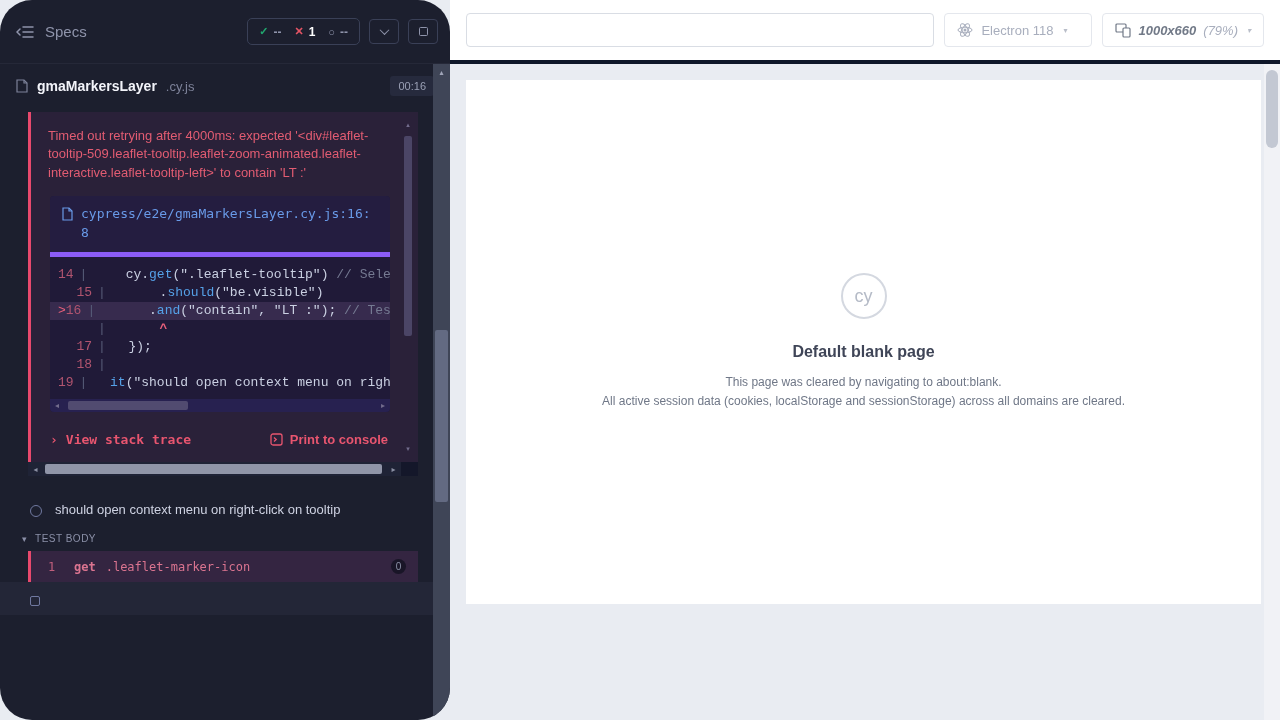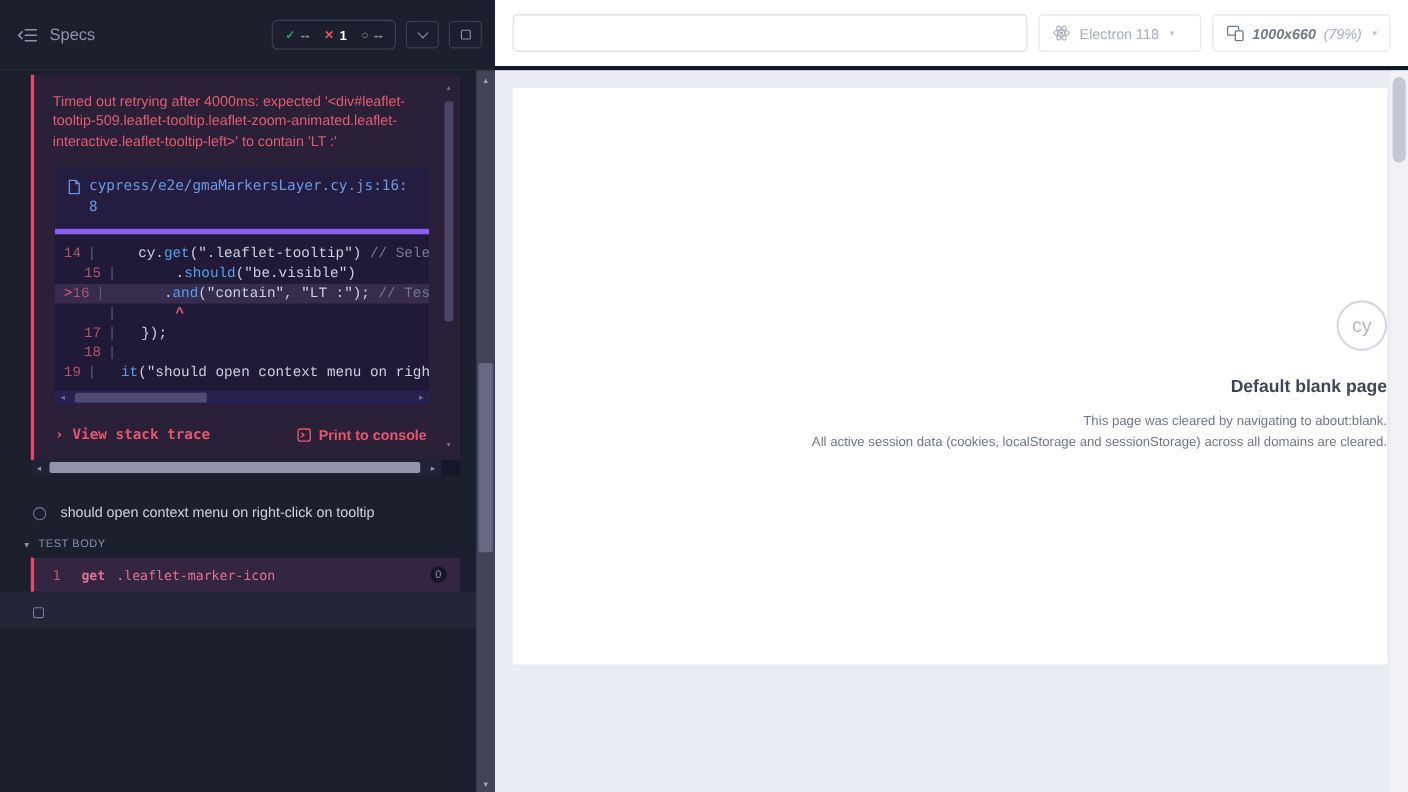--- a/index.html
+++ b/index.html
@@ -1,21 +1,21 @@
 <!DOCTYPE html>
 <html><head>
 <meta charset="utf-8">
 <style>
   * { margin:0; padding:0; box-sizing:border-box; }
   html,body { width:1280px; height:720px; overflow:hidden; }
   body { font-family:"Liberation Sans", sans-serif; background:#e9ecf2; }
   .app { position:relative; width:1280px; height:720px; }
 
   
-  .sidebar { position:absolute; left:0; top:0; width:450px; height:720px; background:#1c1f2e; color:#ced2e2; overflow:hidden; }
+  .sidebar { position:absolute; left:0; top:0; width:450px; height:720px; background:#1c1f2e; color:#ced2e2; overflow:hidden;border-radius:32px; }
   .topbar { height:64px; display:flex; align-items:center; gap:9px; padding:0 12px 0 16px; border-bottom:1px solid #252838; }
   .specs-menu-icon { color:#8f94ab; display:flex; }
   .specs-title { color:#8f94ab; font-size:15px; margin-left:2px; }
   .stats { margin-left:auto; display:flex; align-items:center; gap:13px; border:1px solid #3a4057; border-radius:5px; padding:5px 11px; font-size:12px; height:27px; }
   .stat { display:flex; align-items:center; gap:5px; }
   .stat .glyph { font-size:11px; font-weight:bold; }
   .stat.passed .glyph { color:#21a66e; }
   .stat.failed .glyph { color:#e45464; }
   .stat.pending .glyph { color:#8f94ab; font-weight:normal; }
   .stat .val { color:#8f94ab; font-weight:bold; }
@@ -93,21 +93,21 @@
   .main { position:absolute; left:450px; top:0; right:0; bottom:0; }
   .header { height:64px; background:#ffffff; border-bottom:4px solid #0f172a; display:flex; align-items:center; gap:10px; padding:0 16px; }
   .url-input { flex:1; height:34px; border:1px solid #d9dde4; border-radius:4px; padding:0 12px; font-size:13px; color:#454b5c; background:#fff; outline:none; font-family:"Liberation Sans", sans-serif; }
   .browser-select { height:34px; border:1px solid #e4e7ed; border-radius:4px; background:#fff; display:flex; align-items:center; gap:8px; padding:0 12px; color:#a8aebd; font-size:13px; min-width:148px; cursor:pointer; }
   .viewport-box { height:34px; border:1px solid #e4e7ed; border-radius:4px; background:#fff; display:flex; align-items:center; gap:7px; padding:0 12px; font-size:13px; cursor:pointer;font-style:italic; }
   .vp-size { color:#717987; font-weight:bold; }
   .vp-scale { color:#a8aebd; }
   .hdr-chev { color:#b9bec9; font-size:8px; margin-left:2px; }
 
   .stage { position:absolute; top:64px; left:0; right:0; bottom:0; background:#e9ecf2; overflow:hidden; }
-  .aut { position:absolute; left:16px; top:16px; width:795px; height:524px; background:#ffffff; display:flex; flex-direction:column; align-items:flex-end; justify-content:center; text-align:center; }
+  .aut { position:absolute; left:16px; top:16px; width:795px; height:524px; background:#ffffff; display:flex; flex-direction:column; align-items:center; justify-content:center; text-align:center; }
   .cy-logo { width:46px; height:46px; border:2px solid #d4d8e0; border-radius:50%; display:flex; align-items:center; justify-content:center; color:#b5bbc7; font-size:18px; margin-bottom:24px; }
   .aut-title { color:#3f4557; font-size:16px; font-weight:bold; margin-bottom:12px; }
   .aut-line { color:#6f7787; font-size:12px; line-height:1.55; }
 
   .page-vscroll { position:absolute; right:0; top:0; bottom:0; width:16px; background:#f1f2f6; }
   .page-vscroll .sb-thumb { position:absolute; left:2px; right:2px; top:6px; height:78px; background:#c3c8d3; border-radius:7px; cursor:pointer; }
 </style>
 </head>
 <body>
 
@@ -142,20 +142,31 @@
       </div>
 
       <button class="icon-btn">
         <span class="chev-down"></span>
       </button>
       <button class="icon-btn">
         <span class="stop-square"></span>
       </button>
     </div>
 
+    <div class="spec-row">
+      <span class="file-icon">
+        <svg width="12" height="14" viewBox="0 0 12 14" fill="none" stroke="currentColor" stroke-width="1.2">
+          <path d="M1 1 h7 l3 3 v9 h-10 z"></path>
+            <path d="M8 1 v3 h3"></path>
+        </svg>
+      </span>
+      <span class="spec-name">gmaMarkersLayer</span>
+      <span class="spec-ext">.cy.js</span>
+      <span class="timer-pill">00:16</span>
+    </div>
 
     <div class="error-panel">
       <div class="error-message">Timed out retrying after 4000ms: expected '&lt;div#leaflet-tooltip-509.leaflet-tooltip.leaflet-zoom-animated.leaflet-interactive.leaflet-tooltip-left&gt;' to contain 'LT :'</div>
 
       <div class="code-frame">
         <div class="frame-link">
           <svg width="11" height="14" viewBox="0 0 11 14" fill="none" stroke="currentColor" stroke-width="1.2">
             <path d="M1 1 h6 l3 3 v9 h-9 z"></path>
               <path d="M7 1 v3 h3"></path>
           </svg>

